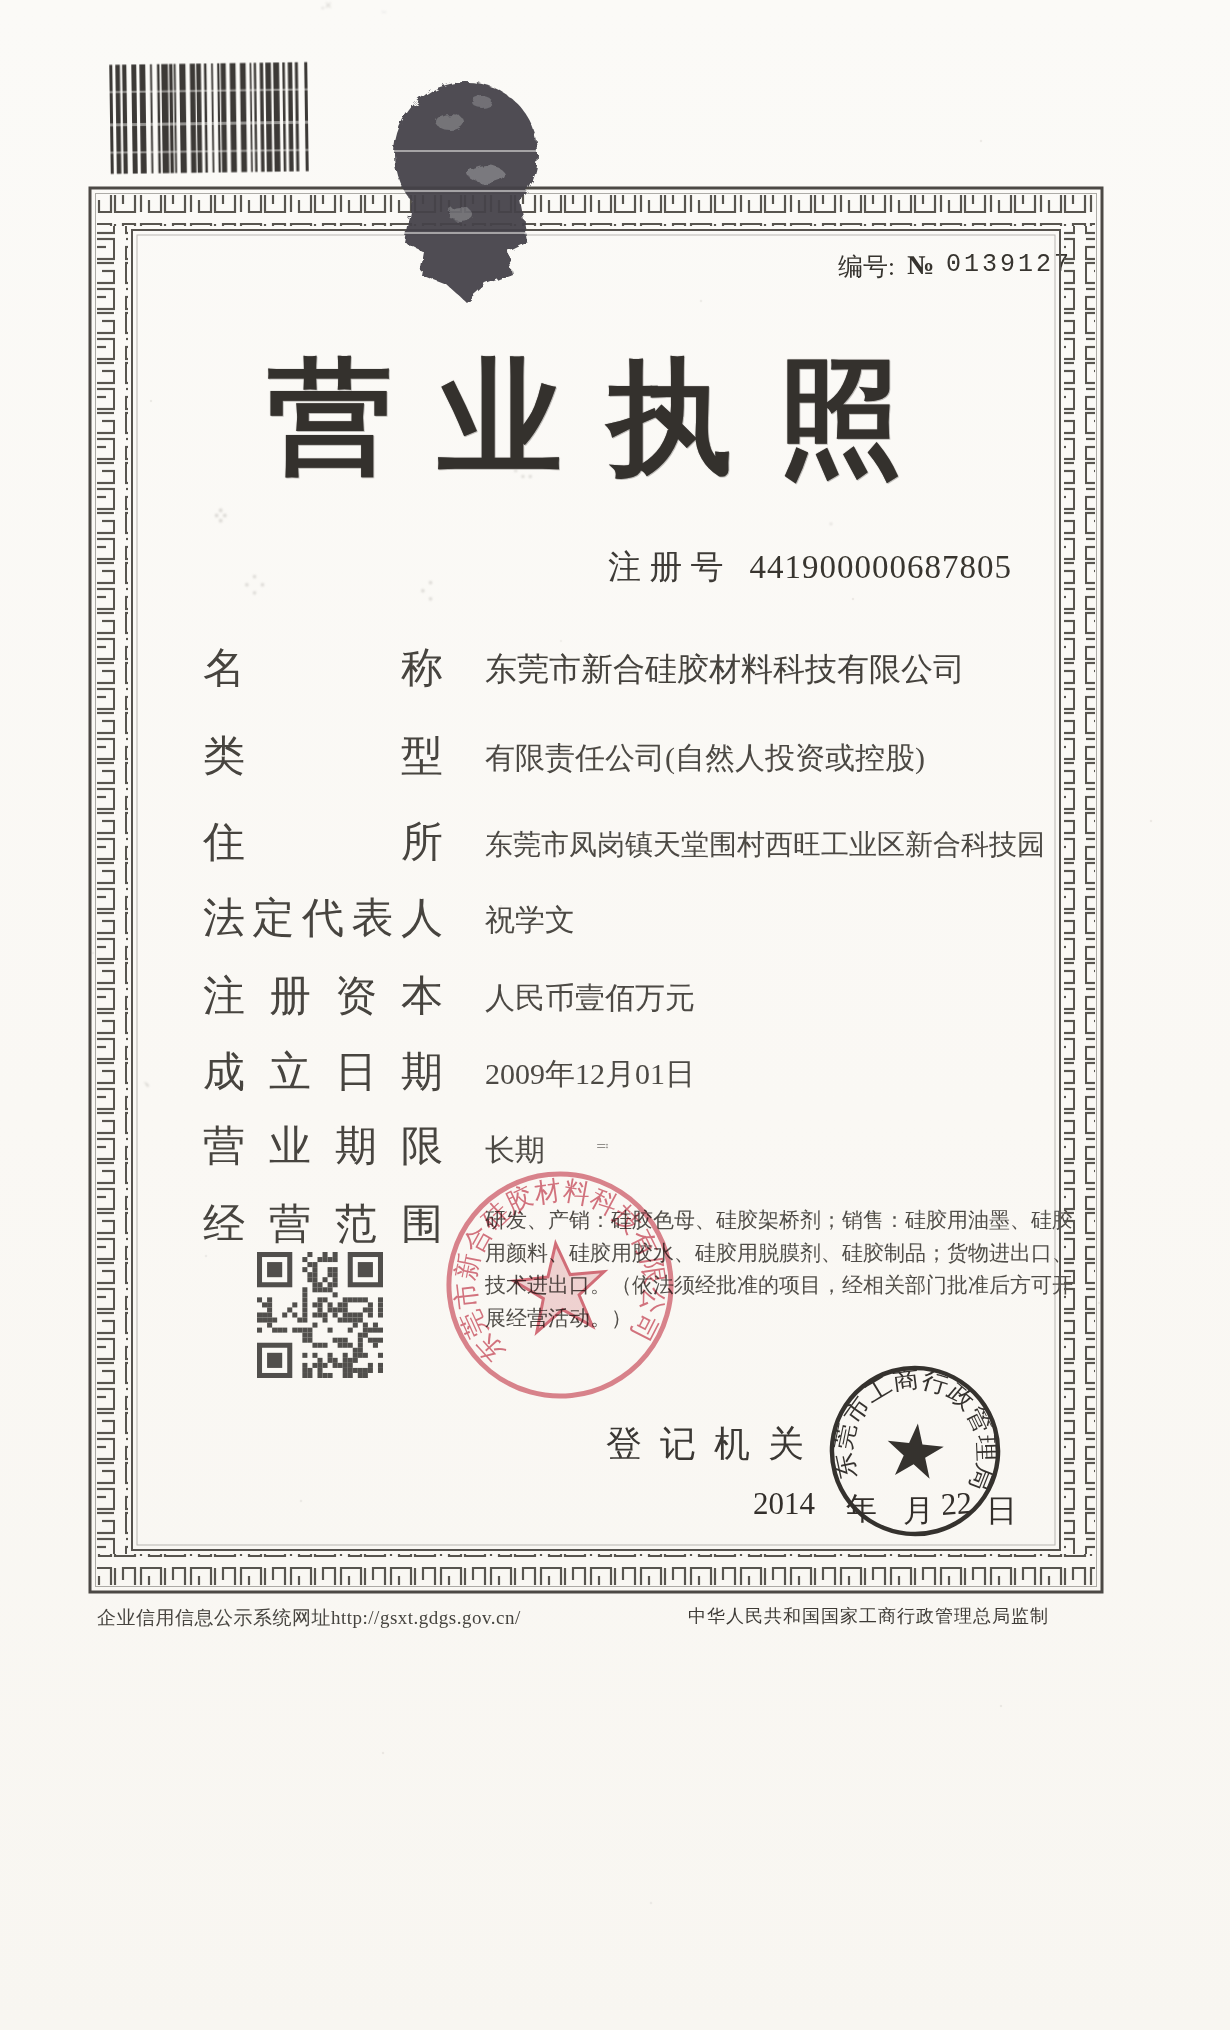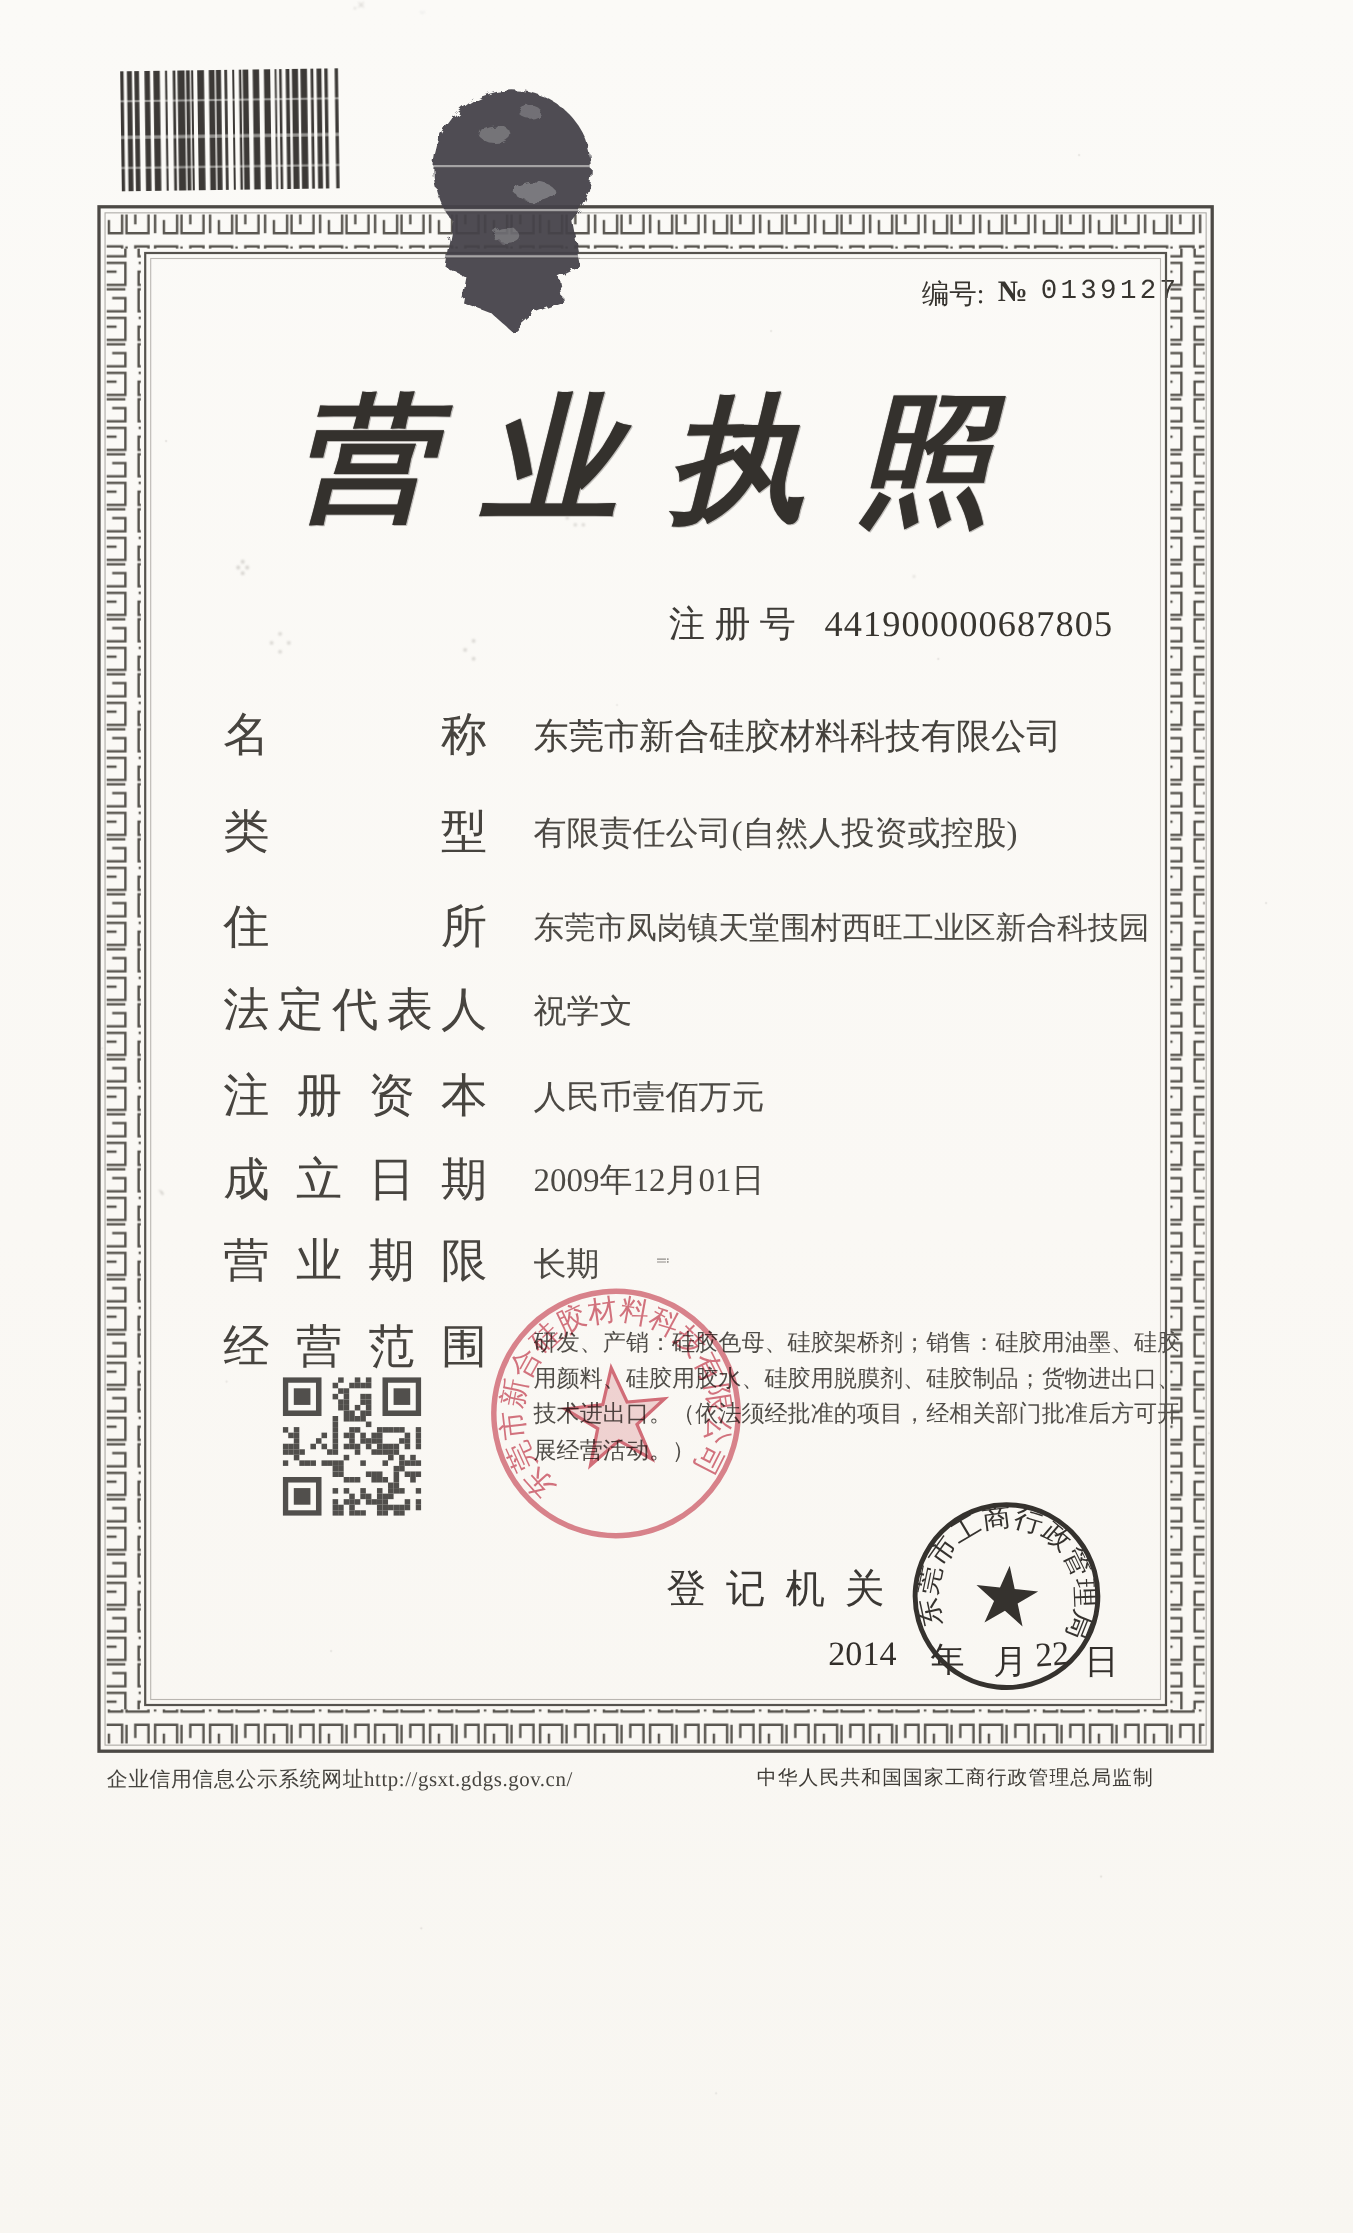--- a/index.html
+++ b/index.html
@@ -6,21 +6,21 @@
   .page{position:relative;width:1230px;height:2030px;overflow:hidden;
         background:linear-gradient(180deg,#fbfaf7 0%,#faf8f4 55%,#f8f6f1 100%);
         font-family:"Liberation Serif","DejaVu Serif",serif;color:#3a3734;}
   .abs{position:absolute;}
   
   .serial{left:838px;top:250px;display:flex;align-items:flex-start;gap:12px;font-size:25px;color:#37342f;}
   .serial .nosign{font-weight:bold;font-size:27px;}
   .serial .num{letter-spacing:3px;font-size:25px;font-family:"Liberation Mono","DejaVu Sans Mono",monospace;}
   
   .title{left:268px;top:336px;font-size:124px;font-weight:bold;letter-spacing:46px;white-space:nowrap;
-         color:#34312d;text-shadow:0 0 1px rgba(52,49,45,.7), 1px 1px 0 rgba(52,49,45,.25);font-style:italic;}
+         color:#34312d;text-shadow:0 0 1px rgba(52,49,45,.7), 1px 1px 0 rgba(52,49,45,.25);}
   
   .regline{left:608px;top:545px;display:flex;align-items:baseline;gap:26px;}
   .regline .rlab{font-size:33px;color:#3e3b37;}
   .regline .rval{font-size:33px;letter-spacing:1px;color:#38352f;}
   
   .row{position:absolute;left:0;width:1230px;}
   .flabel{position:absolute;left:203px;width:240px;display:flex;justify-content:space-between;
           font-size:42px;color:#47443f;}
   .fvalue{position:absolute;left:485px;width:600px;font-size:30px;color:#4c4944;line-height:1.35;}
   .v-name{font-size:32px;color:#45423d;}

